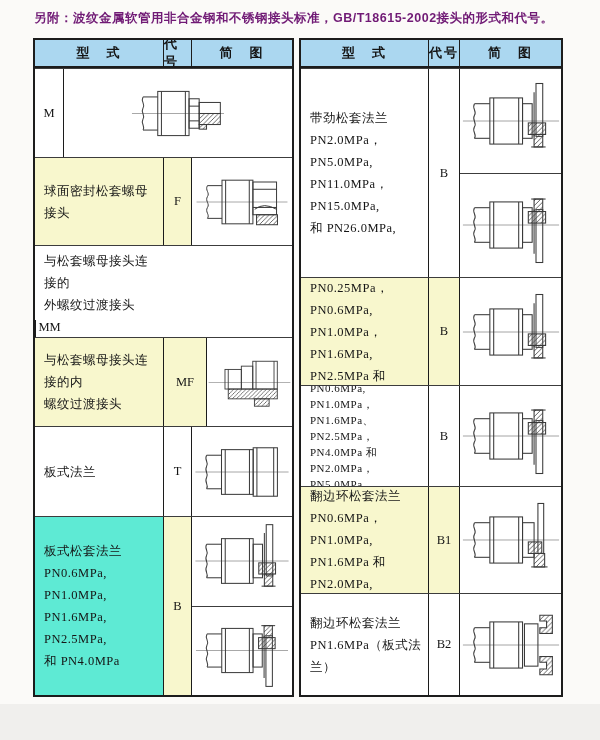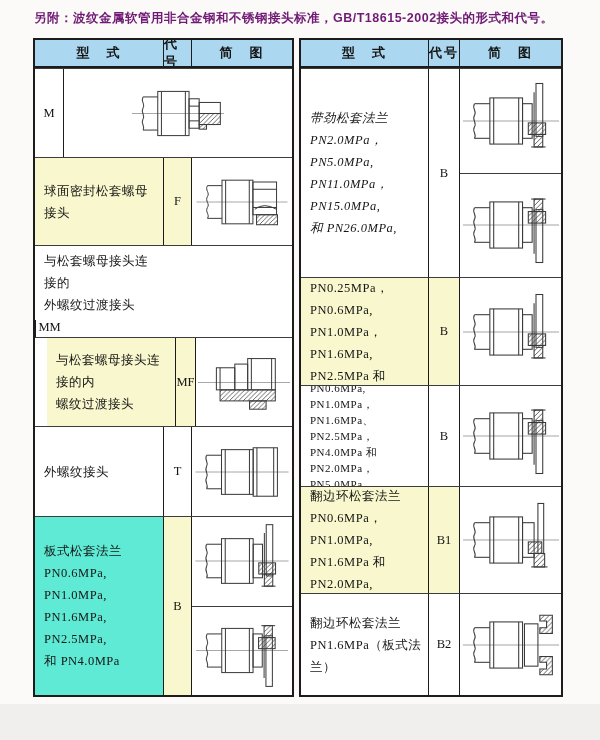--- a/index.html
+++ b/index.html
@@ -133,46 +133,46 @@
               <rect x="60" y="24" width="26" height="28"></rect>
               <line x1="64" y1="24" x2="64" y2="52"></line>
               <line x1="82" y1="24" x2="82" y2="52"></line>
               <rect x="44" y="20" width="16" height="36" rx="3"></rect>
               <rect x="18" y="52" width="68" height="13" fill="url(#hatch)"></rect>
               <rect x="36" y="65" width="12" height="9" fill="url(#hatch)"></rect>
             </svg>
           </div>
         </div>
       </div>
-      <div class="t-row" style="height: 89px; padding-left: 12px;">
+      <div class="t-row" style="height: 89px;">
         <div class="cell type-cell" style="width: 128px; flex: 0 0 auto; background: rgb(248, 247, 205);">
           <div class="type-text">与松套螺母接头连接的内<br>螺纹过渡接头</div>
         </div>
-        <div class="cell" style="width: 20px; flex: 0 0 auto; background: rgb(248, 247, 205);">
+        <div class="cell" style="width: 43px; flex: 0 0 auto; background: rgb(248, 247, 205);">
           <span class="code-text">MF</span>
         </div>
         <div class="cell diag-col" style="flex: 1 1 0%;">
           <div class="diag-sub">
             <svg width="100" height="81" viewBox="0 0 104 88" preserveAspectRatio="xMidYMid meet" stroke="#3a3a3a" stroke-width="1.1" fill="none">
               <line x1="2" y1="44" x2="102" y2="44" stroke="#777" stroke-width="0.7"></line>
               <rect x="22" y="28" width="20" height="24"></rect>
               <line x1="26" y1="28" x2="26" y2="52"></line>
               <rect x="42" y="24" width="14" height="28"></rect>
               <rect x="56" y="18" width="30" height="34"></rect>
               <line x1="60" y1="18" x2="60" y2="52"></line>
               <line x1="82" y1="18" x2="82" y2="52"></line>
               <rect x="26" y="52" width="60" height="12" fill="url(#hatch)"></rect>
               <rect x="58" y="64" width="18" height="9" fill="url(#hatch)"></rect>
             </svg>
           </div>
         </div>
       </div>
       <div class="t-row" style="height: 90px;">
         <div class="cell type-cell" style="width: 128px; flex: 0 0 auto;">
-          <div class="type-text">外螺纹接头</div>
+          <div class="type-text">板式法兰</div>
         </div>
         <div class="cell" style="width: 28px; flex: 0 0 auto;">
           <span class="code-text">T</span>
         </div>
         <div class="cell diag-col" style="flex: 1 1 0%;">
           <div class="diag-sub">
             <svg width="100" height="82" viewBox="0 0 104 88" preserveAspectRatio="xMidYMid meet" stroke="#3a3a3a" stroke-width="1.1" fill="none">
               <line x1="2" y1="44" x2="102" y2="44" stroke="#777" stroke-width="0.7"></line>
               <path d="M14 26 C11 31 17 34 14 38 C11 43 17 46 14 50 C11 55 17 58 14 62"></path>
               <line x1="14" y1="26" x2="30" y2="26"></line>
@@ -232,21 +232,21 @@
         </div>
       </div>
     </div>
     <div class="ftable" style="left: 299px; width: 264px;">
       <div class="t-row t-head" style="height: 28px; background: rgb(171, 215, 240);">
         <div class="cell" style="letter-spacing: 2px; width: 127px; flex: 0 0 auto;">型　式</div>
         <div class="cell" style="letter-spacing: 2px; width: 31px; flex: 0 0 auto;">代号</div>
         <div class="cell" style="letter-spacing: 2px; flex: 1 1 0%;">简　图</div>
       </div>
       <div class="t-row" style="height: 209px;">
-        <div class="cell type-cell" style="width: 127px; flex: 0 0 auto; font-style: italic;">
+        <div class="cell type-cell" style="width: 127px; flex: 0 0 auto;">
           <div class="type-text">带劲松套法兰<br>PN2.0MPa，PN5.0MPa,<br>PN11.0MPa，PN15.0MPa,<br>和 PN26.0MPa,</div>
         </div>
         <div class="cell" style="width: 31px; flex: 0 0 auto;">
           <span class="code-text">B</span>
         </div>
         <div class="cell diag-col" style="flex: 1 1 0%;">
           <div class="diag-sub">
             <svg width="100" height="86" viewBox="0 0 104 88" preserveAspectRatio="xMidYMid meet" stroke="#3a3a3a" stroke-width="1.1" fill="none">
               <line x1="2" y1="44" x2="102" y2="44" stroke="#777" stroke-width="0.7"></line>
               <path d="M14 26 C11 31 17 34 14 38 C11 43 17 46 14 50 C11 55 17 58 14 62"></path>

